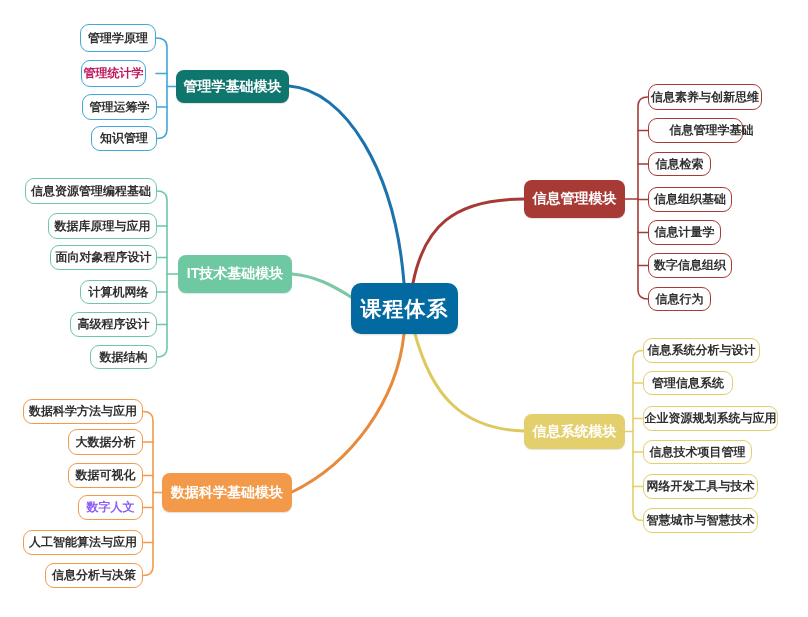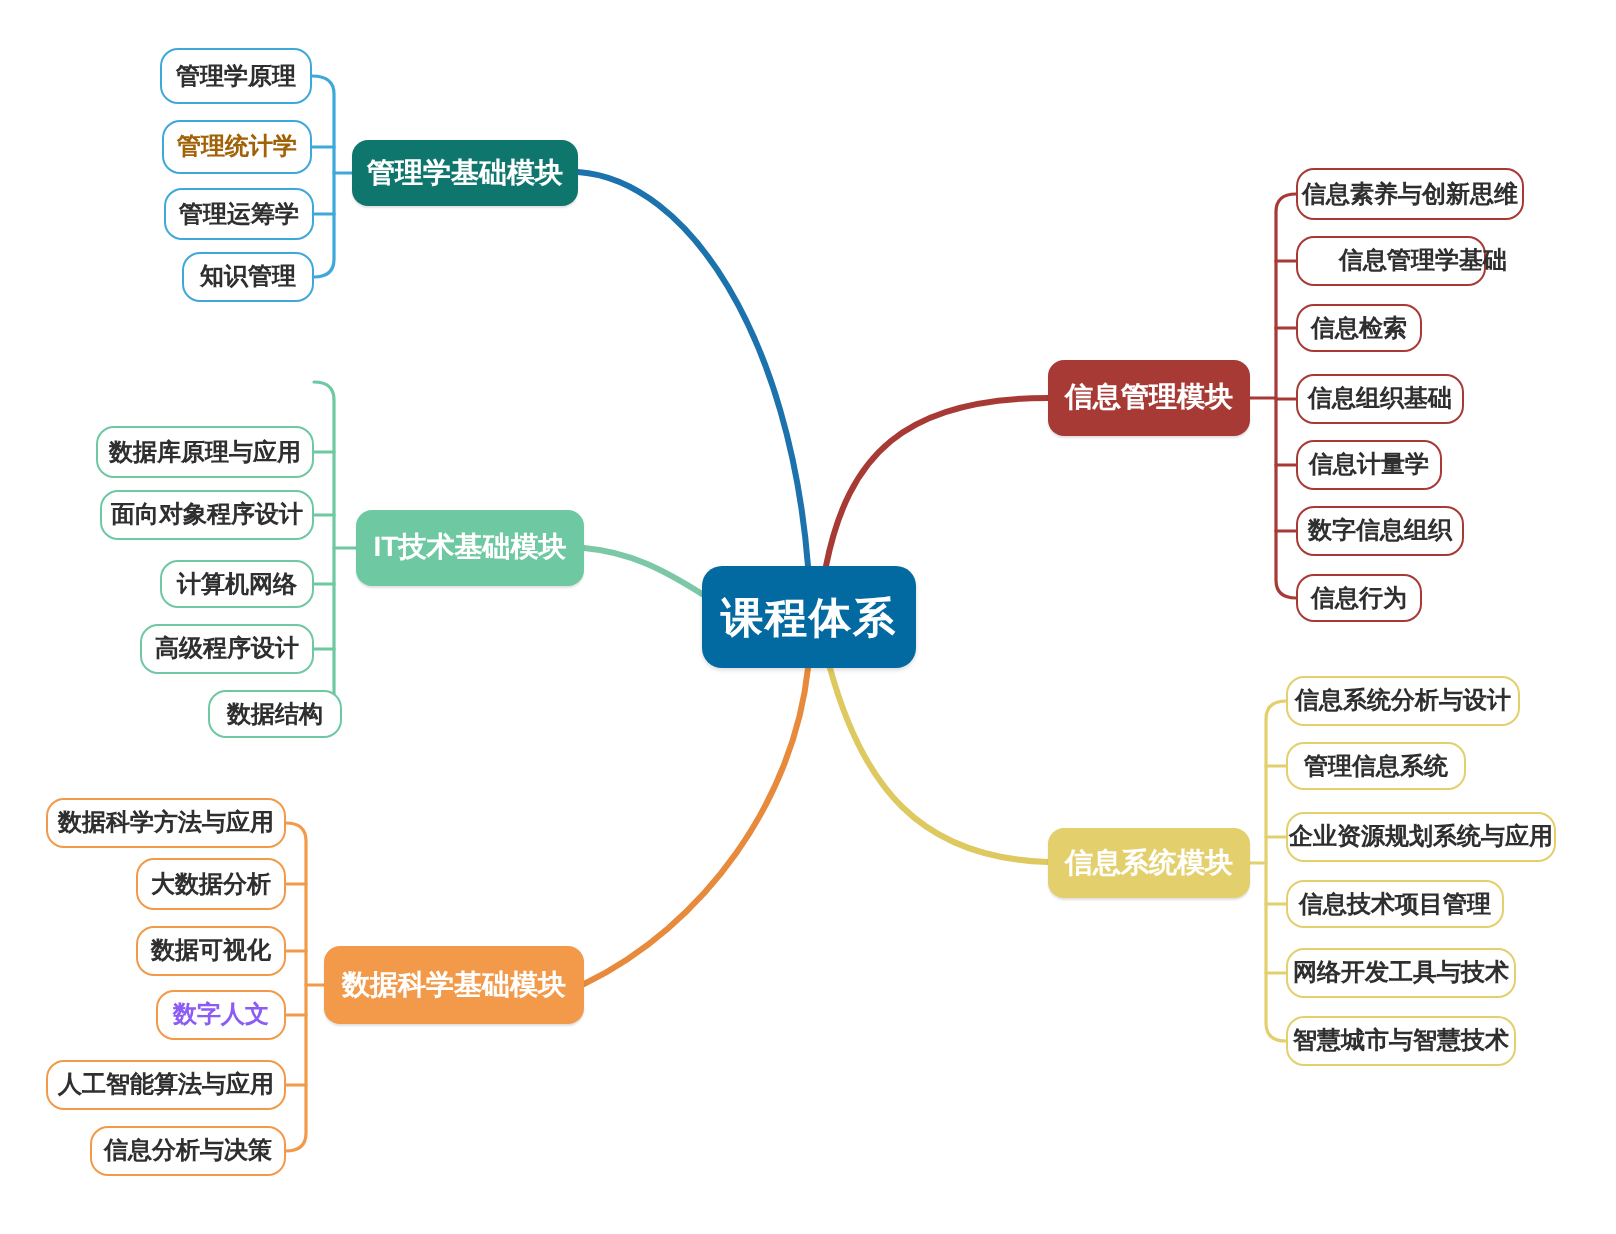--- a/index.html
+++ b/index.html
@@ -89,29 +89,30 @@
       <path d="M 625 431.5 L 633 431.5" stroke="#e3cf6c" stroke-width="1.6" fill="none" stroke-linecap="round"></path>
       <path d="M 643 350.5 Q 633 350.5 633 359.5 L 633 511.5 Q 633 520.5 643 520.5" stroke="#e3cf6c" stroke-width="1.6" fill="none" stroke-linecap="round"></path>
       <path d="M 633 383 L 643 383" stroke="#e3cf6c" stroke-width="1.6" fill="none" stroke-linecap="round"></path>
       <path d="M 633 418.5 L 643 418.5" stroke="#e3cf6c" stroke-width="1.6" fill="none" stroke-linecap="round"></path>
       <path d="M 633 452 L 643 452" stroke="#e3cf6c" stroke-width="1.6" fill="none" stroke-linecap="round"></path>
       <path d="M 633 486.5 L 643 486.5" stroke="#e3cf6c" stroke-width="1.6" fill="none" stroke-linecap="round"></path>
     </svg>
 
 <div class="node branch-node" style="left: 176px; top: 70px; width: 113px; height: 33px; background: #0f766e;">管理学基础模块</div>
     <div class="node leaf-node" style="left: 80px; top: 24px; width: 76px; height: 28px; border-color: rgb(63, 168, 218); color: rgb(47, 47, 47);">管理学原理</div>
-    <div class="node leaf-node" style="left: 81px; top: 60px; width: 75px; height: 27px; border-color: rgb(63, 168, 218); color: #a16207;">管理统计学</div>
+    <div class="node leaf-node" style="left: 81px; top: 60px; width: 65px; height: 27px; border-color: rgb(63, 168, 218); color: #be185d;">管理统计学</div>
     <div class="node leaf-node" style="left: 82px; top: 94px; width: 75px; height: 26px; border-color: rgb(63, 168, 218); color: rgb(47, 47, 47);">管理运筹学</div>
     <div class="node leaf-node" style="left: 91px; top: 126px; width: 66px; height: 25px; border-color: rgb(63, 168, 218); color: rgb(47, 47, 47);">知识管理</div>
     <div class="node branch-node" style="left: 178px; top: 255px; width: 114px; height: 38px; background: rgb(110, 200, 162);">IT技术基础模块</div>
+    <div class="node leaf-node" style="left: 25px; top: 178px; width: 132px; height: 26px; border-color: rgb(110, 200, 162); color: rgb(47, 47, 47);">信息资源管理编程基础</div>
     <div class="node leaf-node" style="left: 48px; top: 213px; width: 109px; height: 26px; border-color: rgb(110, 200, 162); color: rgb(47, 47, 47);">数据库原理与应用</div>
     <div class="node leaf-node" style="left: 50px; top: 245px; width: 107px; height: 25px; border-color: rgb(110, 200, 162); color: rgb(47, 47, 47);">面向对象程序设计</div>
     <div class="node leaf-node" style="left: 80px; top: 280px; width: 77px; height: 24px; border-color: rgb(110, 200, 162); color: rgb(47, 47, 47);">计算机网络</div>
     <div class="node leaf-node" style="left: 70px; top: 312px; width: 87px; height: 25px; border-color: rgb(110, 200, 162); color: rgb(47, 47, 47);">高级程序设计</div>
-    <div class="node leaf-node" style="left: 104px; top: 345px; width: 67px; height: 24px; border-color: rgb(110, 200, 162); color: rgb(47, 47, 47);">数据结构</div>
+    <div class="node leaf-node" style="left: 90px; top: 345px; width: 67px; height: 24px; border-color: rgb(110, 200, 162); color: rgb(47, 47, 47);">数据结构</div>
     <div class="node branch-node" style="left: 162px; top: 473px; width: 130px; height: 39px; background: rgb(242, 154, 74);">数据科学基础模块</div>
     <div class="node leaf-node" style="left: 23px; top: 399px; width: 120px; height: 25px; border-color: rgb(242, 154, 74); color: rgb(47, 47, 47);">数据科学方法与应用</div>
     <div class="node leaf-node" style="left: 68px; top: 429px; width: 75px; height: 26px; border-color: rgb(242, 154, 74); color: rgb(47, 47, 47);">大数据分析</div>
     <div class="node leaf-node" style="left: 68px; top: 463px; width: 75px; height: 25px; border-color: rgb(242, 154, 74); color: rgb(47, 47, 47);">数据可视化</div>
     <div class="node leaf-node" style="left: 78px; top: 495px; width: 65px; height: 25px; border-color: rgb(242, 154, 74); color: #8b5cf6;">数字人文</div>
     <div class="node leaf-node" style="left: 23px; top: 530px; width: 120px; height: 25px; border-color: rgb(242, 154, 74); color: rgb(47, 47, 47);">人工智能算法与应用</div>
     <div class="node leaf-node" style="left: 45px; top: 563px; width: 98px; height: 25px; border-color: rgb(242, 154, 74); color: rgb(47, 47, 47);">信息分析与决策</div>
     <div class="node branch-node" style="left: 524px; top: 180px; width: 101px; height: 38px; background: rgb(168, 58, 54);">信息管理模块</div>
     <div class="node leaf-node" style="left: 648px; top: 84px; width: 114px; height: 26px; border-color: rgb(168, 58, 54); color: rgb(47, 47, 47);">信息素养与创新思维</div>
     <div class="node leaf-node" style="left: 648px; top: 118px; width: 95px; height: 25px; border-color: rgb(168, 58, 54); color: rgb(47, 47, 47); padding-left: 32px;">信息管理学基础</div>

